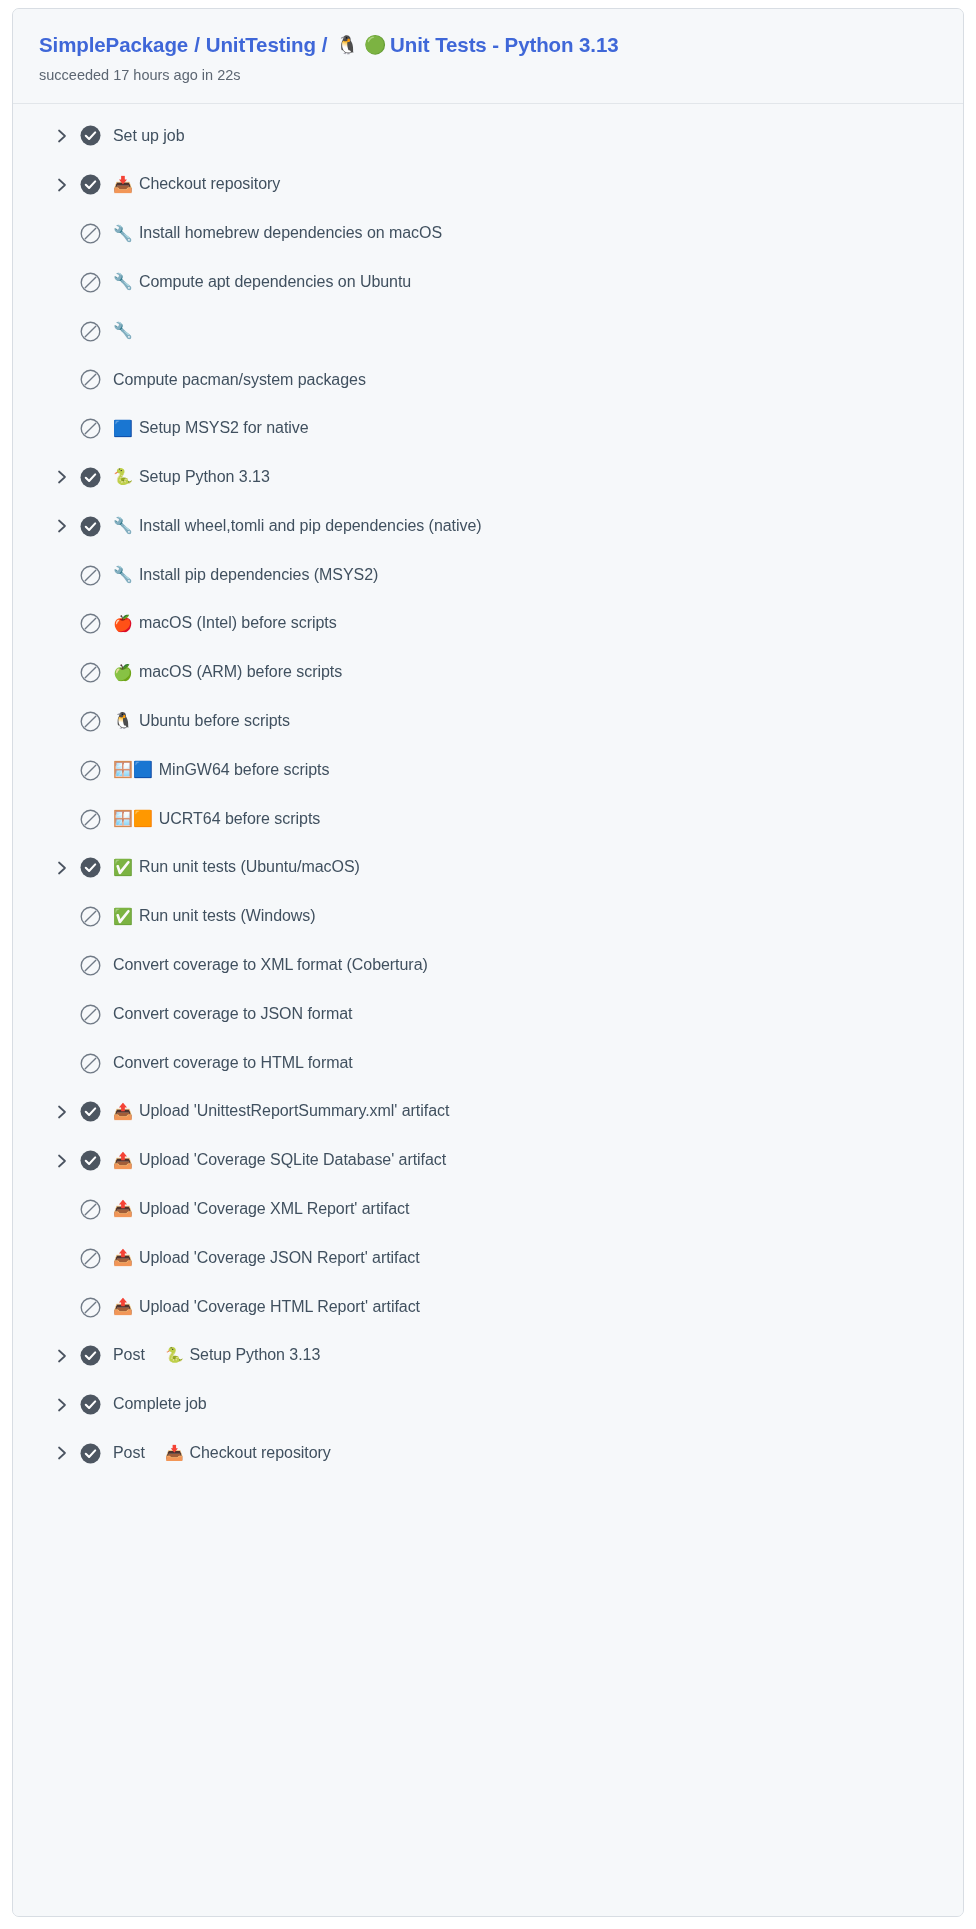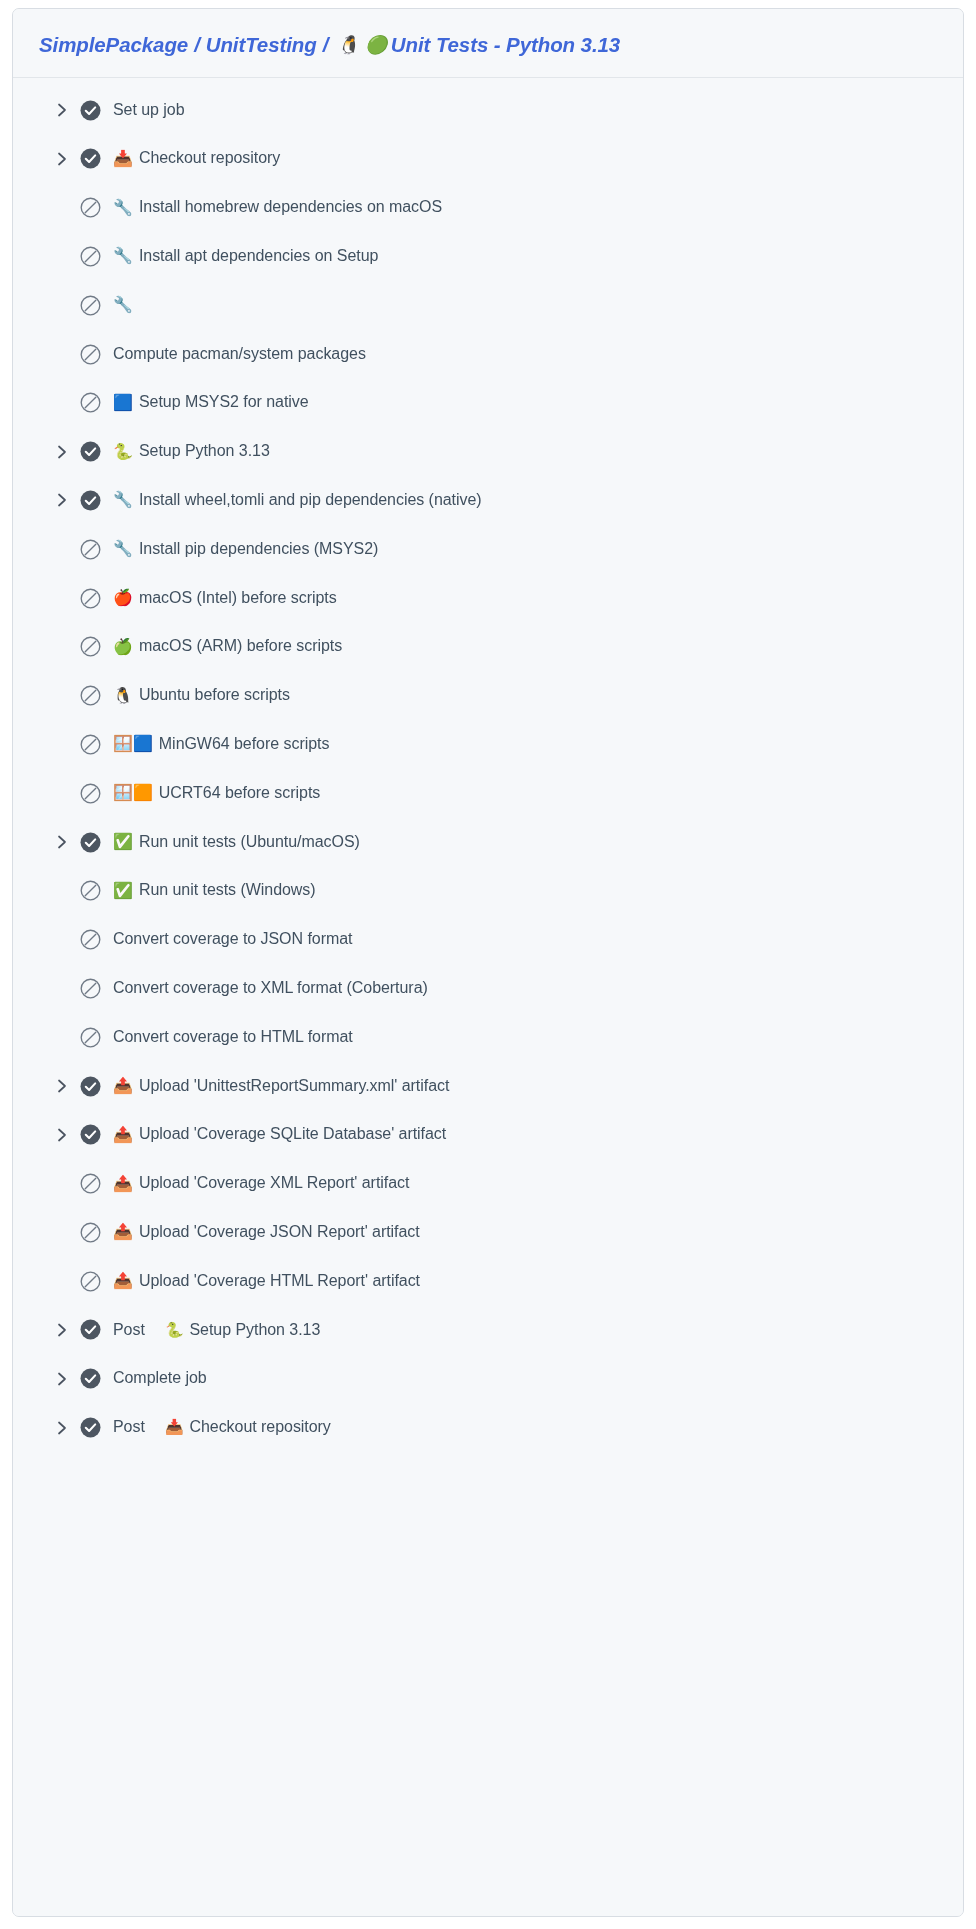--- a/index.html
+++ b/index.html
@@ -35,21 +35,20 @@
   }
   .breadcrumb {
     font-size: 20.5px;
     font-weight: bold;
     color: #3f67d8;
     line-height: 1.35;
     letter-spacing: -0.1px;
     white-space: nowrap;
     display: flex;
     align-items: center;
-    font-style: italic;
   }
   .breadcrumb .crumb { color: #3f67d8; }
   .breadcrumb .sep {
     color: #3f67d8;
     margin: 0 6px;
     font-weight: bold;
   }
   .breadcrumb .emoji {
     font-family: "DejaVu Sans", sans-serif;
     font-size: 18px;
@@ -137,20 +136,21 @@
     <div class="job-header">
       <div class="breadcrumb">
           <span class="crumb">SimplePackage</span>
           <span class="sep">/</span>
           <span class="crumb">UnitTesting</span>
           <span class="sep">/</span>
           <span class="emoji">🐧</span>
           <span class="emoji">🟢</span>
           <span class="crumb">Unit Tests - Python 3.13</span>
         </div>
+      <div class="job-status">succeeded 17 hours ago in 22s</div>
     </div>
 
     <div class="steps">
         <div class="step-row">
           <span class="chevron">
             <svg width="11" height="14" viewBox="0 0 11 14" fill="none">
               <path d="M2 1.5 L8 7 L2 12.5" stroke="#4a5360" stroke-width="1.7" stroke-linecap="round" stroke-linejoin="round"></path>
             </svg>
           </span>
           <span class="status-icon">
@@ -197,21 +197,21 @@
               <path d="M2 1.5 L8 7 L2 12.5" stroke="#4a5360" stroke-width="1.7" stroke-linecap="round" stroke-linejoin="round"></path>
             </svg>
           </span>
           <span class="status-icon">
             <svg width="21" height="21" viewBox="0 0 21 21">
               <circle cx="10.5" cy="10.5" r="9.3" fill="none" stroke="#707a86" stroke-width="1.35"></circle>
               <path d="M5.2 15.8 L15.8 5.2" stroke="#707a86" stroke-width="1.35" stroke-linecap="round"></path>
             </svg>
           </span>
           <span class="emoji-prefix">🔧</span>
-          <span class="step-label"><span>Install apt dependencies on Setup</span></span>
+          <span class="step-label"><span>Compute apt dependencies on Ubuntu</span></span>
         </div>
         <div class="step-row">
           <span class="chevron empty">
             <svg width="11" height="14" viewBox="0 0 11 14" fill="none">
               <path d="M2 1.5 L8 7 L2 12.5" stroke="#4a5360" stroke-width="1.7" stroke-linecap="round" stroke-linejoin="round"></path>
             </svg>
           </span>
           <span class="status-icon">
             <svg width="21" height="21" viewBox="0 0 21 21">
               <circle cx="10.5" cy="10.5" r="9.3" fill="none" stroke="#707a86" stroke-width="1.35"></circle>
@@ -404,35 +404,35 @@
             <svg width="11" height="14" viewBox="0 0 11 14" fill="none">
               <path d="M2 1.5 L8 7 L2 12.5" stroke="#4a5360" stroke-width="1.7" stroke-linecap="round" stroke-linejoin="round"></path>
             </svg>
           </span>
           <span class="status-icon">
             <svg width="21" height="21" viewBox="0 0 21 21">
               <circle cx="10.5" cy="10.5" r="9.3" fill="none" stroke="#707a86" stroke-width="1.35"></circle>
               <path d="M5.2 15.8 L15.8 5.2" stroke="#707a86" stroke-width="1.35" stroke-linecap="round"></path>
             </svg>
           </span>
+          <span class="step-label"><span>Convert coverage to XML format (Cobertura)</span></span>
+        </div>
+        <div class="step-row">
+          <span class="chevron empty">
+            <svg width="11" height="14" viewBox="0 0 11 14" fill="none">
+              <path d="M2 1.5 L8 7 L2 12.5" stroke="#4a5360" stroke-width="1.7" stroke-linecap="round" stroke-linejoin="round"></path>
+            </svg>
+          </span>
+          <span class="status-icon">
+            <svg width="21" height="21" viewBox="0 0 21 21">
+              <circle cx="10.5" cy="10.5" r="9.3" fill="none" stroke="#707a86" stroke-width="1.35"></circle>
+              <path d="M5.2 15.8 L15.8 5.2" stroke="#707a86" stroke-width="1.35" stroke-linecap="round"></path>
+            </svg>
+          </span>
           <span class="step-label"><span>Convert coverage to JSON format</span></span>
-        </div>
-        <div class="step-row">
-          <span class="chevron empty">
-            <svg width="11" height="14" viewBox="0 0 11 14" fill="none">
-              <path d="M2 1.5 L8 7 L2 12.5" stroke="#4a5360" stroke-width="1.7" stroke-linecap="round" stroke-linejoin="round"></path>
-            </svg>
-          </span>
-          <span class="status-icon">
-            <svg width="21" height="21" viewBox="0 0 21 21">
-              <circle cx="10.5" cy="10.5" r="9.3" fill="none" stroke="#707a86" stroke-width="1.35"></circle>
-              <path d="M5.2 15.8 L15.8 5.2" stroke="#707a86" stroke-width="1.35" stroke-linecap="round"></path>
-            </svg>
-          </span>
-          <span class="step-label"><span>Convert coverage to XML format (Cobertura)</span></span>
         </div>
         <div class="step-row">
           <span class="chevron empty">
             <svg width="11" height="14" viewBox="0 0 11 14" fill="none">
               <path d="M2 1.5 L8 7 L2 12.5" stroke="#4a5360" stroke-width="1.7" stroke-linecap="round" stroke-linejoin="round"></path>
             </svg>
           </span>
           <span class="status-icon">
             <svg width="21" height="21" viewBox="0 0 21 21">
               <circle cx="10.5" cy="10.5" r="9.3" fill="none" stroke="#707a86" stroke-width="1.35"></circle>

